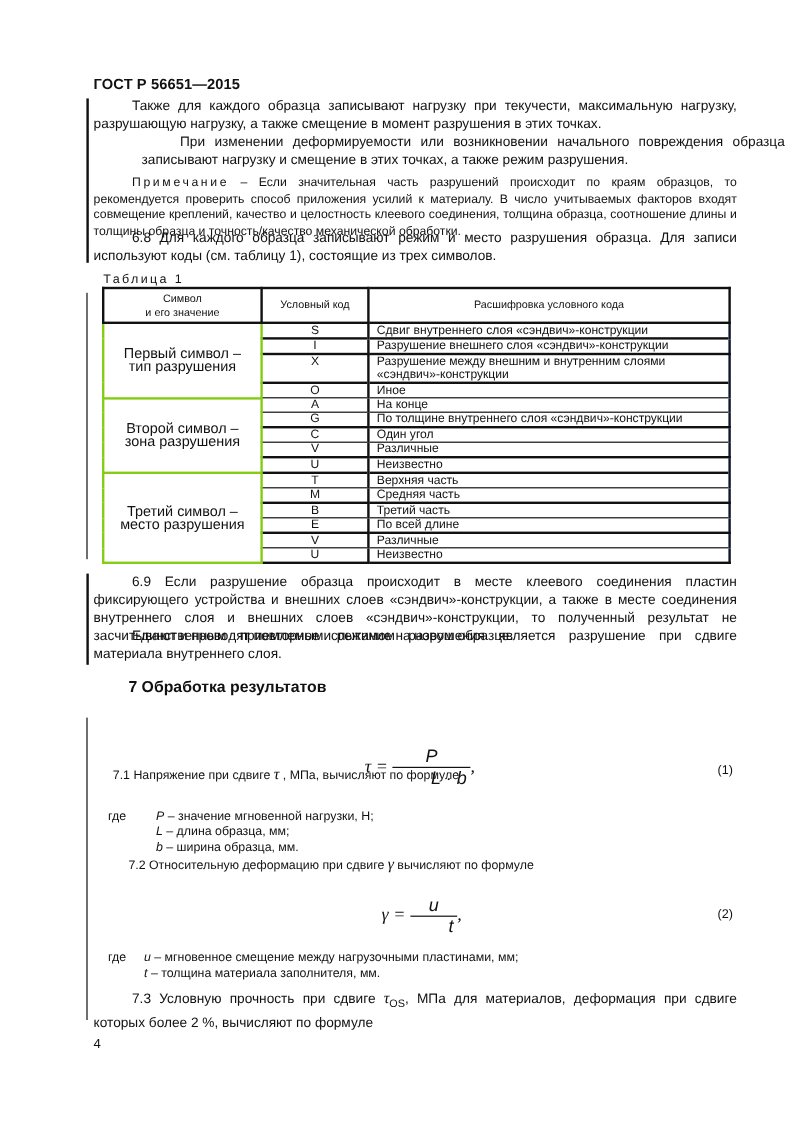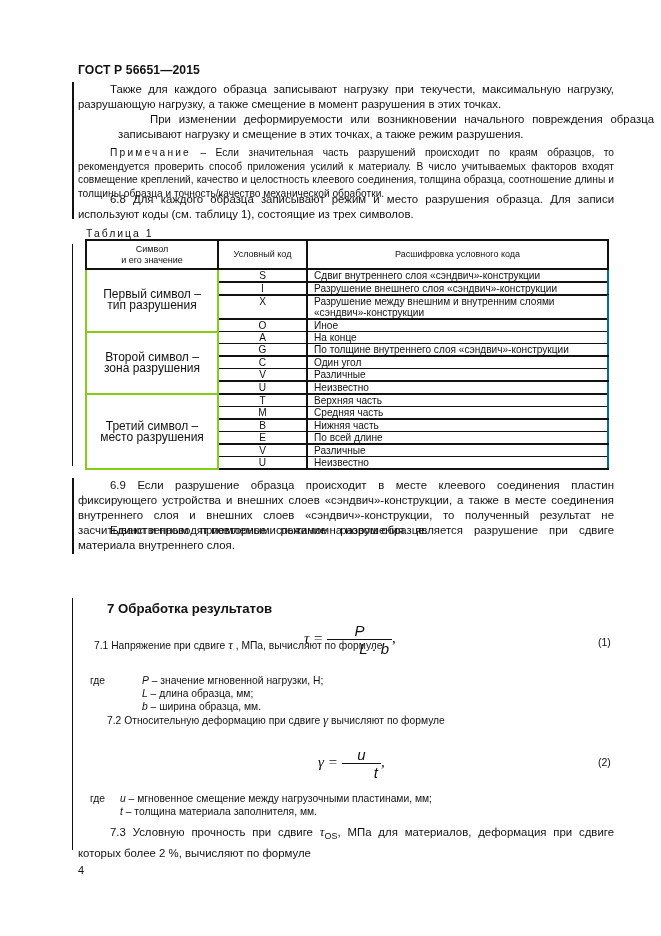--- a/index.html
+++ b/index.html
@@ -19,26 +19,26 @@
   .spaced { letter-spacing: 2.2px; }
   .tcap { position: absolute; left: 86px; top: 228px; font-size: 10.4px; letter-spacing: 2px; }
   table.t1 {
     position: absolute; left: 85px; top: 239px; width: 524px;
     border-collapse: collapse; font-size: 10.1px;
   }
   table.t1 td, table.t1 th { border: 1px solid #111; padding: 0 6px; }
   table.t1 th { font-weight: normal; font-size: 9px; height: 27px; line-height: 11px; border: 2px solid #111; }
   table.t1 td.grp { border: 2px solid #84cc16; text-align: center; width: 118px; line-height: 14px; font-size: 12px; }
   table.t1 td.code { text-align: center; width: 75px; border-left: 2px solid #111; border-right: 2px solid #111; }
-  table.t1 td.desc { border-right: 2px solid #0369a1; }
+  table.t1 td.desc { border-right: 2px solid #0f172a; }
   table.t1 tr.r td { height: 11px; line-height: 11px; }
   table.t1 tr.tall td.code, table.t1 tr.tall td.desc { height: 22px; line-height: 11px; vertical-align: top; }
   table.t1 tr.thick td.code, table.t1 tr.thick td.desc { border-bottom: 2px solid #111; }
   table.t1 tr.thickTop td.code, table.t1 tr.thickTop td.desc { border-top: 2px solid #111; }
-  .h2 { position: absolute; left: 107px; top: 601px; font-weight: bold; font-size: 13.2px; }
+  .h2 { position: absolute; left: 107px; top: 565px; font-weight: bold; font-size: 13.2px; }
   .sm { position: absolute; font-size: 10.3px; line-height: 13px; }
   .formula { position: absolute; font-family: "Liberation Serif", serif; font-style: italic; font-size: 15px; }
   .frac { display: inline-block; vertical-align: middle; text-align: center; margin-left: 4px; }
   .frac .num { display: block; border-bottom: 1px solid #111; padding: 0 3px; font-family: "Liberation Sans", sans-serif; }
   .frac .den { display: block; padding: 0 3px; font-family: "Liberation Sans", sans-serif; margin-left: 29px; }
   .eqn { position: absolute; font-size: 10.5px; }
   .gde { position: absolute; font-size: 10.3px; line-height: 13px; }
   .gde i { font-style: italic; }
   .pnum { position: absolute; left: 78px; top: 864px; font-size: 11px; }
   .greek { font-family: "Liberation Serif", serif; font-style: italic; font-size: 13px; }
@@ -117,21 +117,21 @@
       <td class="grp" rowspan="6"><span>Третий символ –</span><br><span>место разрушения</span></td>
       <td class="code">T</td>
       <td class="desc">Верхняя часть</td>
     </tr>
     <tr class="r thick">
       <td class="code">M</td>
       <td class="desc">Средняя часть</td>
     </tr>
     <tr class="r">
       <td class="code">B</td>
-      <td class="desc">Нижняя часть</td>
+      <td class="desc">Третий часть</td>
     </tr>
     <tr class="r thick">
       <td class="code">E</td>
       <td class="desc">По всей длине</td>
     </tr>
     <tr class="r">
       <td class="code">V</td>
       <td class="desc">Различные</td>
     </tr>
     <tr class="r thick">
@@ -147,21 +147,21 @@
   <div class="h2">7 Обработка результатов</div>
 
   <div class="sm" style="left:94px; top:598px;margin-top:40px;"><span>7.1 Напряжение при сдвиге </span><span class="greek">τ</span><span> , МПа, вычисляют по формуле</span></div>
 
   <div class="formula" style="left:304px; top:622px;">
     <span>τ =</span><span class="frac"><span class="num">P</span><span class="den">L · b</span></span><span>,</span>
   </div>
   <div class="eqn" style="left:598px; top:636px;">(1)</div>
 
   <div class="gde" style="left:90px; top:674px;">где</div>
-  <div class="gde" style="left:130px; top:674px;margin-left:12px;">
+  <div class="gde" style="left:130px; top:674px;">
     <div><i>P</i><span> – значение мгновенной нагрузки, Н;</span></div>
     <div><i>L</i><span> – длина образца, мм;</span></div>
     <div><i>b</i><span> – ширина образца, мм.</span></div>
   </div>
 
   <div class="sm" style="left:107px; top:713px;"><span>7.2 Относительную деформацию при сдвиге </span><span class="greek">γ</span><span> вычисляют по формуле</span></div>
 
   <div class="formula" style="left:318px; top:746px;">
     <span>γ =</span><span class="frac"><span class="num">u</span><span class="den">t</span></span><span>,</span>
   </div>

